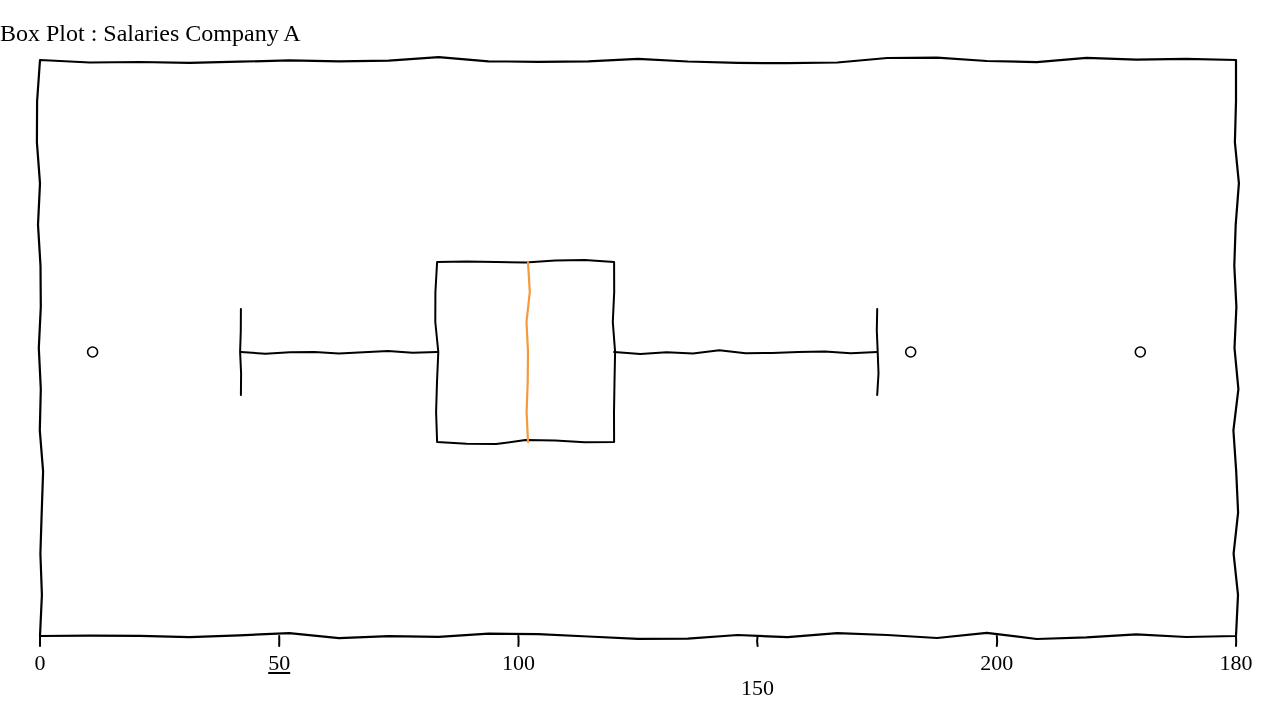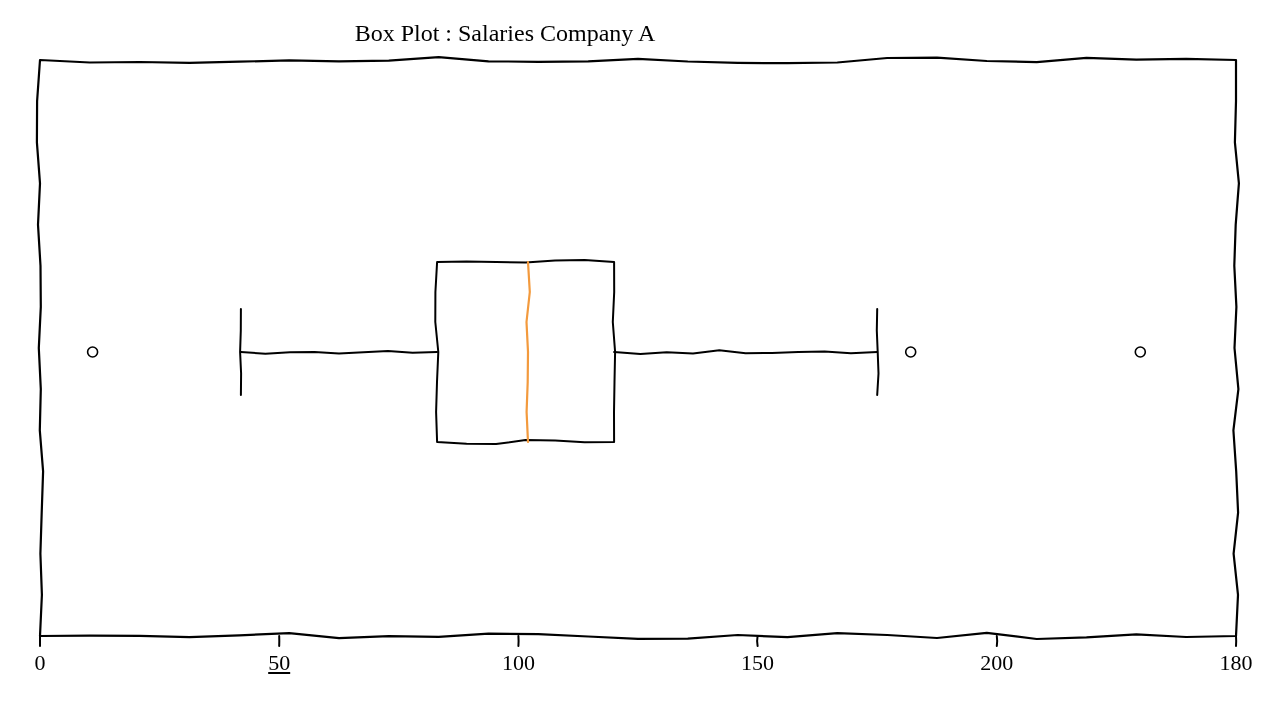--- a/index.html
+++ b/index.html
@@ -14,21 +14,20 @@
   .chart-wrap {
     position: relative;
     width: 1278px;
     height: 722px;
   }
   .title {
     position: absolute;
     top: 20px;
     left: 0;
     width: 1010px;
-    text-align: center;
     font-size: 24px;
     font-weight: 400;
   }
   svg {
     position: absolute;
     top: 0;
     left: 0;
   }
   .axis-tick-label {
     position: absolute;
@@ -60,17 +59,17 @@
       <path d="M 877.2 309.0 L 876.8 330.5 L 877.7 352.0 L 878.5 373.5 L 877.2 395.0" fill="none" stroke="#000" stroke-width="2" stroke-linecap="round" stroke-linejoin="round"></path>
       <circle cx="92.6" cy="352.0" r="5" fill="none" stroke="#000000" stroke-width="1.6"></circle>
       <circle cx="910.7" cy="352.0" r="5" fill="none" stroke="#000000" stroke-width="1.6"></circle>
       <circle cx="1140.3" cy="352.0" r="5" fill="none" stroke="#000000" stroke-width="1.6"></circle>
     </svg>
 
   <div id="tick-labels">
       <span class="axis-tick-label" style="left: 40px; top: 650px;">0</span>
       <span class="axis-tick-label" style="left: 279.2px; top: 650px; text-decoration: underline;">50</span>
       <span class="axis-tick-label" style="left: 518.4px; top: 650px;">100</span>
-      <span class="axis-tick-label" style="left: 757.6px; top: 650px;">150</span>
+      <span class="axis-tick-label" style="left: 757.6px; top: 675px;">150</span>
       <span class="axis-tick-label" style="left: 996.8px; top: 650px;">200</span>
       <span class="axis-tick-label" style="left: 1236px; top: 650px;">180</span>
     </div>
 </div>
 
 </body></html>

